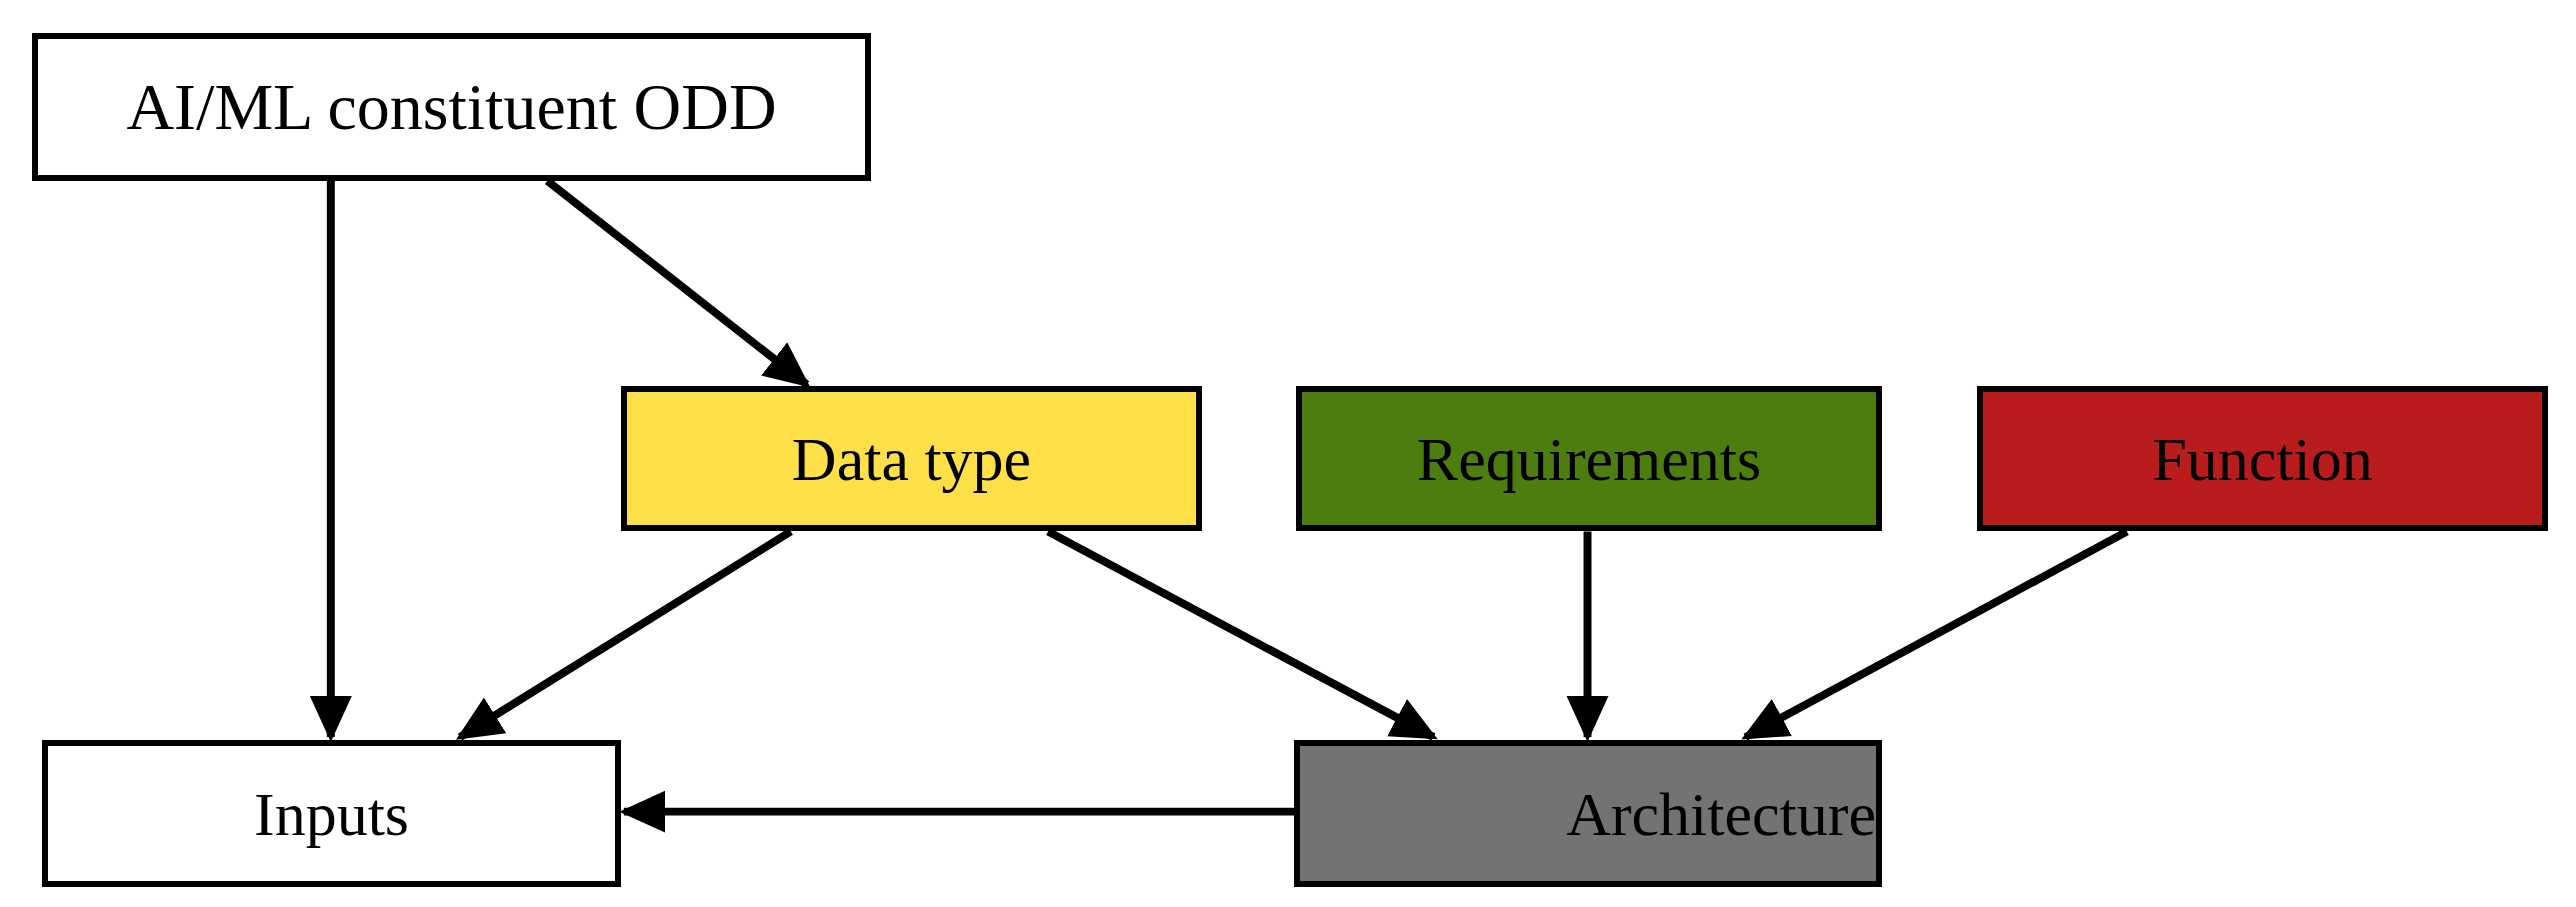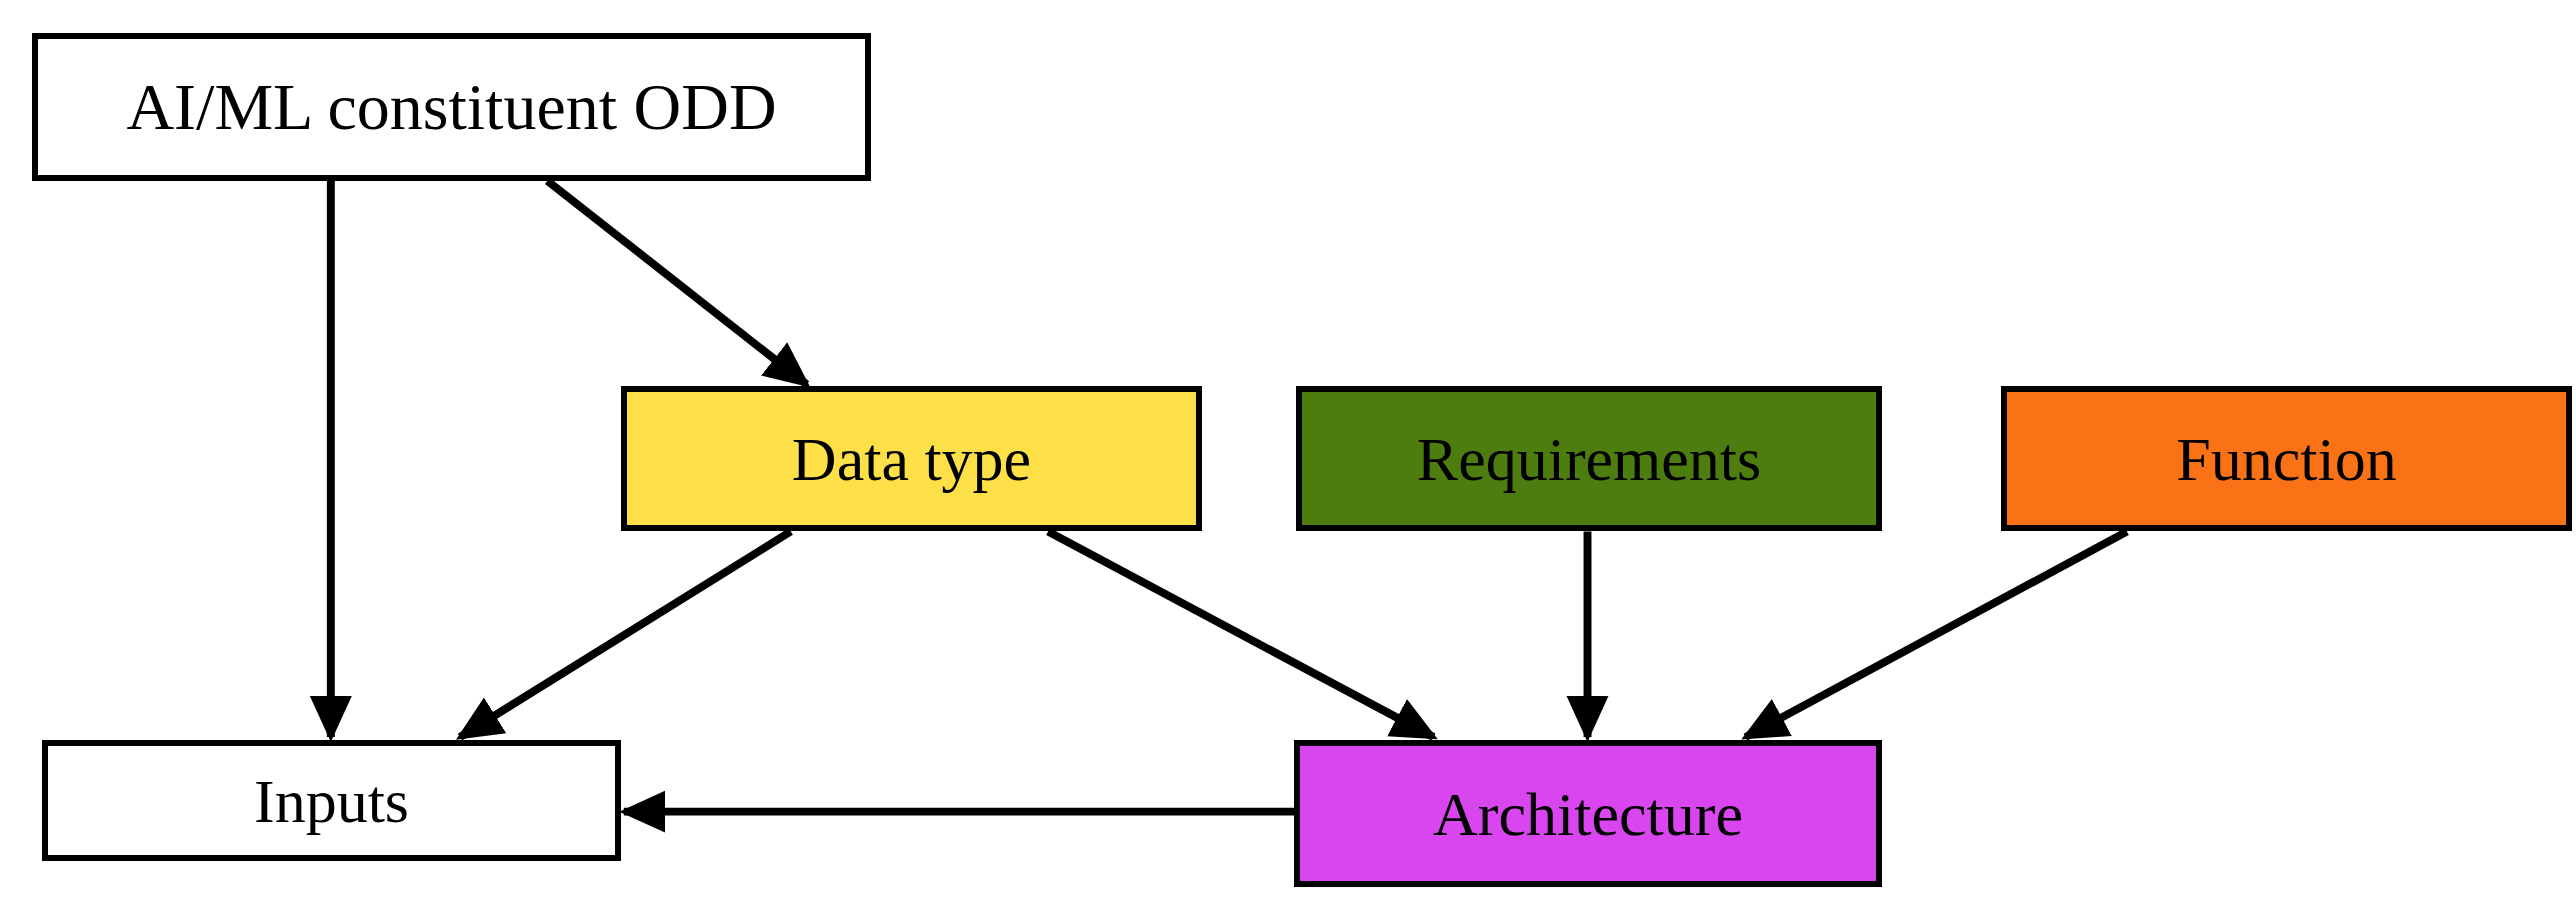--- a/index.html
+++ b/index.html
@@ -68,26 +68,26 @@
   </div>
 
   <div class="node" style="left: 621px; top: 386px; width: 581px; height: 145px; border-color: rgb(0, 0, 0); background: #fde047;">
     <span class="node-label" style="font-size: 62px; color: rgb(0, 0, 0);">Data type</span>
   </div>
 
   <div class="node" style="left: 1296px; top: 386px; width: 586px; height: 145px; border-color: rgb(0, 0, 0); background: #4d7c0f;">
     <span class="node-label" style="font-size: 62px; color: rgb(0, 0, 0);">Requirements</span>
   </div>
 
-  <div class="node" style="left: 1977px; top: 386px; width: 571px; height: 145px; border-color: rgb(0, 0, 0); background: #f97316; margin-left: 24px;">
+  <div class="node" style="left: 1977px; top: 386px; width: 571px; height: 145px; border-color: rgb(0, 0, 0); background: #b91c1c;">
     <span class="node-label" style="font-size: 62px; color: rgb(0, 0, 0);">Function</span>
   </div>
 
-  <div class="node" style="left: 42px; top: 740px; width: 579px; height: 121px; border-color: rgb(0, 0, 0); background: rgb(255, 255, 255);">
+  <div class="node" style="left: 42px; top: 740px; width: 579px; height: 147px; border-color: rgb(0, 0, 0); background: rgb(255, 255, 255);">
     <span class="node-label" style="font-size: 62px; color: rgb(0, 0, 0);">Inputs</span>
   </div>
 
-  <div class="node" style="left: 1294px; top: 740px; width: 588px; height: 147px; border-color: rgb(0, 0, 0); background: #d946ef;">
+  <div class="node" style="left: 1294px; top: 740px; width: 588px; height: 147px; border-color: rgb(0, 0, 0); background: #737373; justify-content: flex-end;">
     <span class="node-label" style="font-size: 62px; color: rgb(0, 0, 0);">Architecture</span>
   </div>
 
 </div>
 
 
 </body></html>

